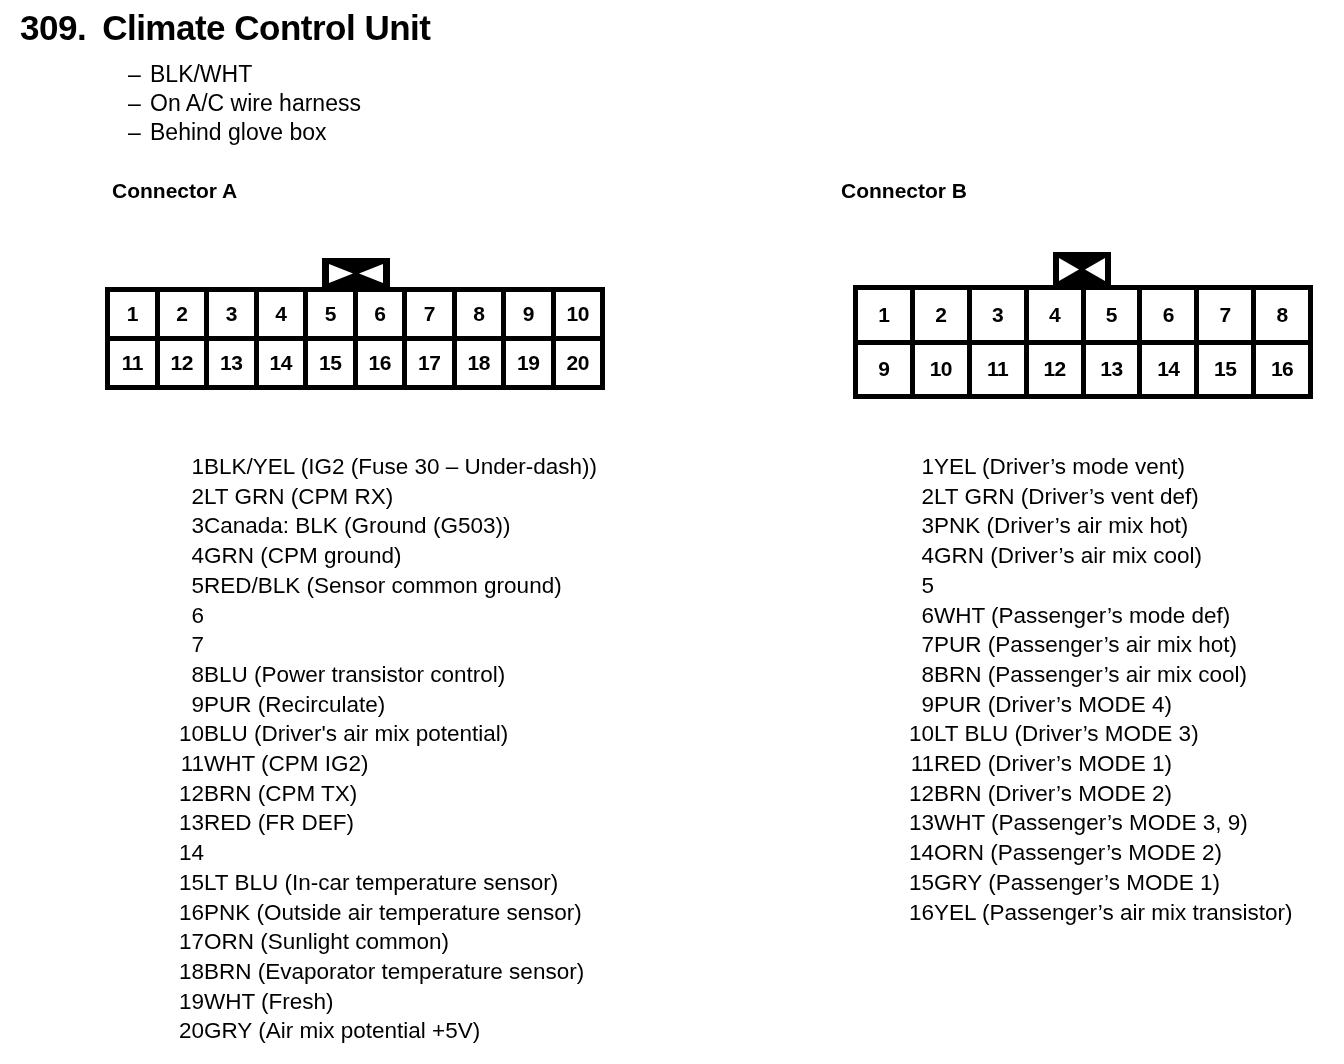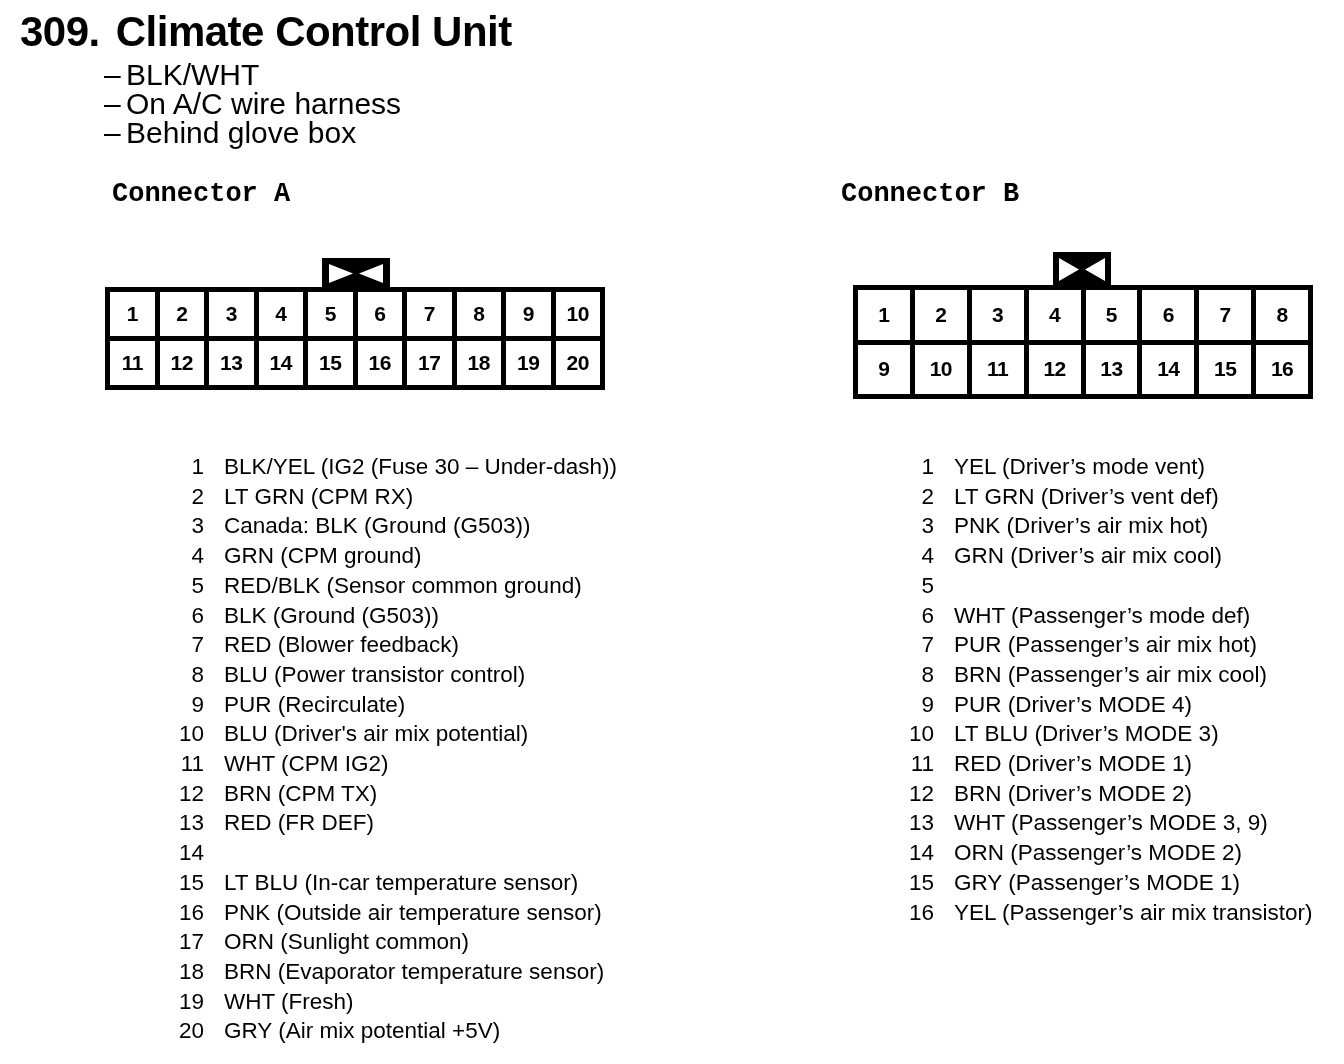--- a/index.html
+++ b/index.html
@@ -14,47 +14,46 @@
     font-family: "Liberation Sans", sans-serif;
     color: #000000;
     overflow: hidden;
   }
 
   
   .page-title {
     position: absolute;
     left: 20px;
     top: 8px;
-    font-size: 42px;
+    font-size: 35px;
     font-weight: bold;
     letter-spacing: -0.5px;
     white-space: nowrap;
   }
   .page-title .num { margin-right: 16px; }
 
   .notes {
     position: absolute;
-    left: 104px;
+    left: 128px;
     top: 60px;
-    font-size: 30px;
+    font-size: 23px;
     line-height: 29px;
   }
   .note-row { white-space: nowrap; }
   .note-dash {
     display: inline-block;
     width: 22px;
   }
 
   
   .conn-title {
     position: absolute;
-    font-size: 27px;
+    font-size: 21px;
     font-weight: bold;
     white-space: nowrap;
-    font-family: Liberation Mono, monospace;
   }
   #conn-a-title { left: 112px; top: 179px; }
   #conn-b-title { left: 841px; top: 179px; }
   .tab {
     position: absolute;
     background: #000000;
     box-sizing: border-box;
   }
   .tab svg { display: block; }
 
@@ -104,21 +103,21 @@
   .pin-row {
     display: flex;
     white-space: nowrap;
   }
   .pin-num {
     width: 26px;
     text-align: right;
     flex: none;
   }
   .pin-desc {
-    margin-left: 20px;
+    margin-left: 0;
   }
 </style>
 </head>
 <body>
 
 <div class="page-title">
   <span class="num">309.</span><span>Climate Control Unit</span>
 </div>
 
 <div class="notes">
@@ -219,25 +218,23 @@
     <div class="pin-row">
       <span class="pin-num">4</span>
       <span class="pin-desc">GRN (CPM ground)</span>
     </div>
     <div class="pin-row">
       <span class="pin-num">5</span>
       <span class="pin-desc">RED/BLK (Sensor common ground)</span>
     </div>
     <div class="pin-row">
       <span class="pin-num">6</span>
-      <span class="pin-desc">BLK (Ground (G503))</span>
     </div>
     <div class="pin-row">
       <span class="pin-num">7</span>
-      <span class="pin-desc">RED (Blower feedback)</span>
     </div>
     <div class="pin-row">
       <span class="pin-num">8</span>
       <span class="pin-desc">BLU (Power transistor control)</span>
     </div>
     <div class="pin-row">
       <span class="pin-num">9</span>
       <span class="pin-desc">PUR (Recirculate)</span>
     </div>
     <div class="pin-row">

